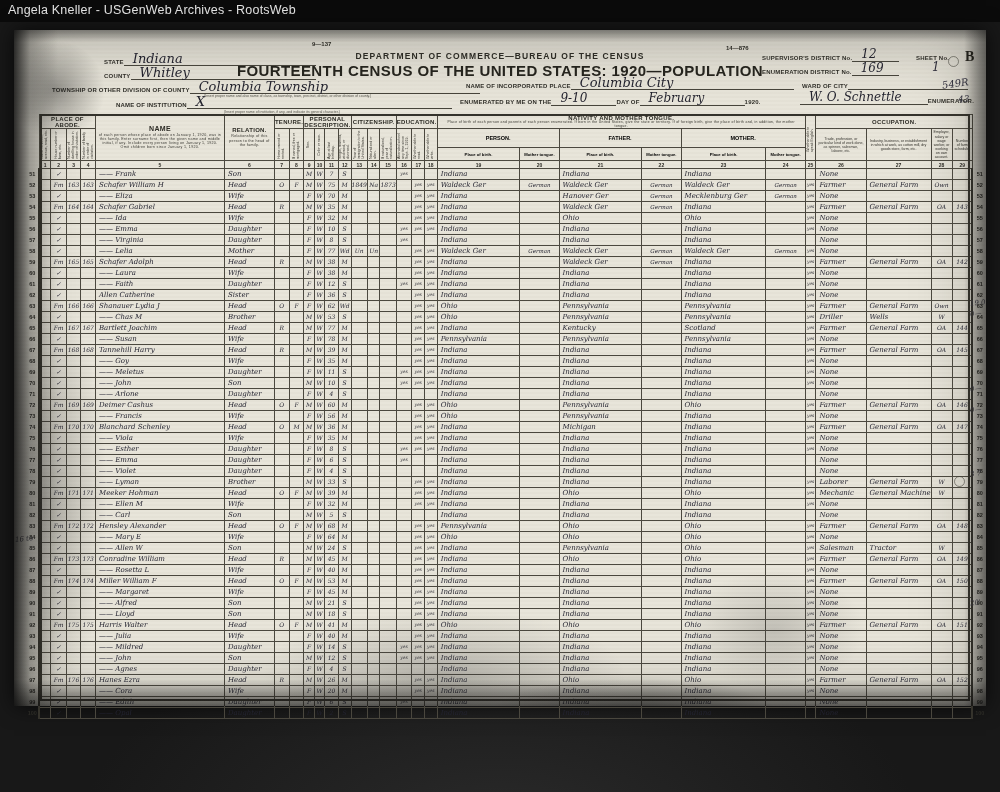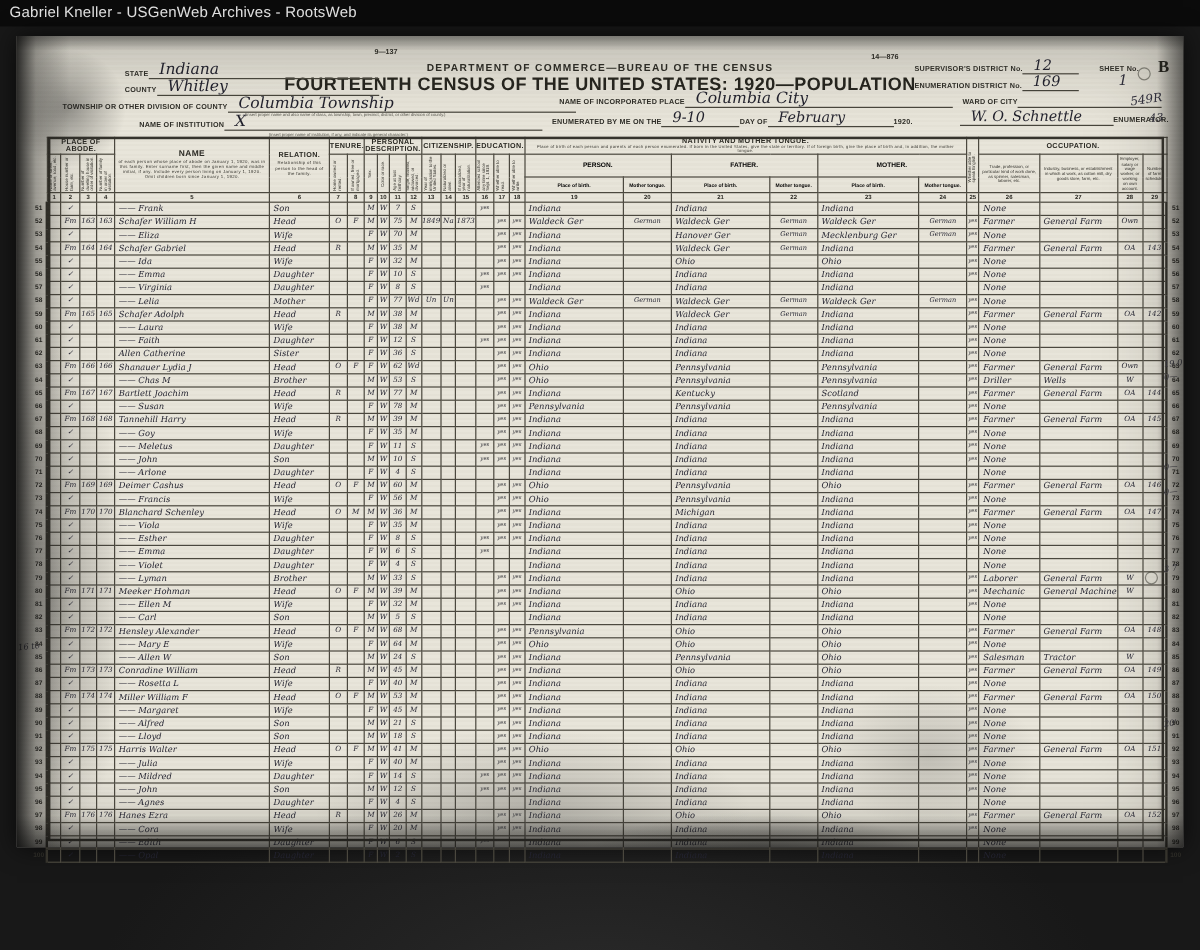--- a/index.html
+++ b/index.html
@@ -59,21 +59,21 @@
   .tl{text-align:left;padding-left:3px !important}
   .ctr{text-align:center;font-size:6px}
   .tg{font-size:5.5px}
   .yy{font-size:4.5px;color:#3a3a40}
   .eL{border-left:2px solid #35332c !important}
   .eR{border-right:2px solid #35332c !important}
 </style>
 </head>
 <body>
 
-<div id="banner">Gabriel Kneller - USGenWeb Archives - RootsWeb</div>
+<div id="banner">Angela Kneller - USGenWeb Archives - RootsWeb</div>
 
 <div id="sheet">
 
   <div class="ptxt" id="form-no-left">9—137</div>
   <div class="ptxt" id="form-no-right">14—876</div>
   <div class="ptxt" id="dept-line">DEPARTMENT OF COMMERCE—BUREAU OF THE CENSUS</div>
   <div class="ptxt" id="main-title">FOURTEENTH CENSUS OF THE UNITED STATES: 1920—POPULATION</div>
 
   <div class="fline" style="left:90px;top:22px;width:212px;height:14px">
     <span class="lab">STATE</span>

